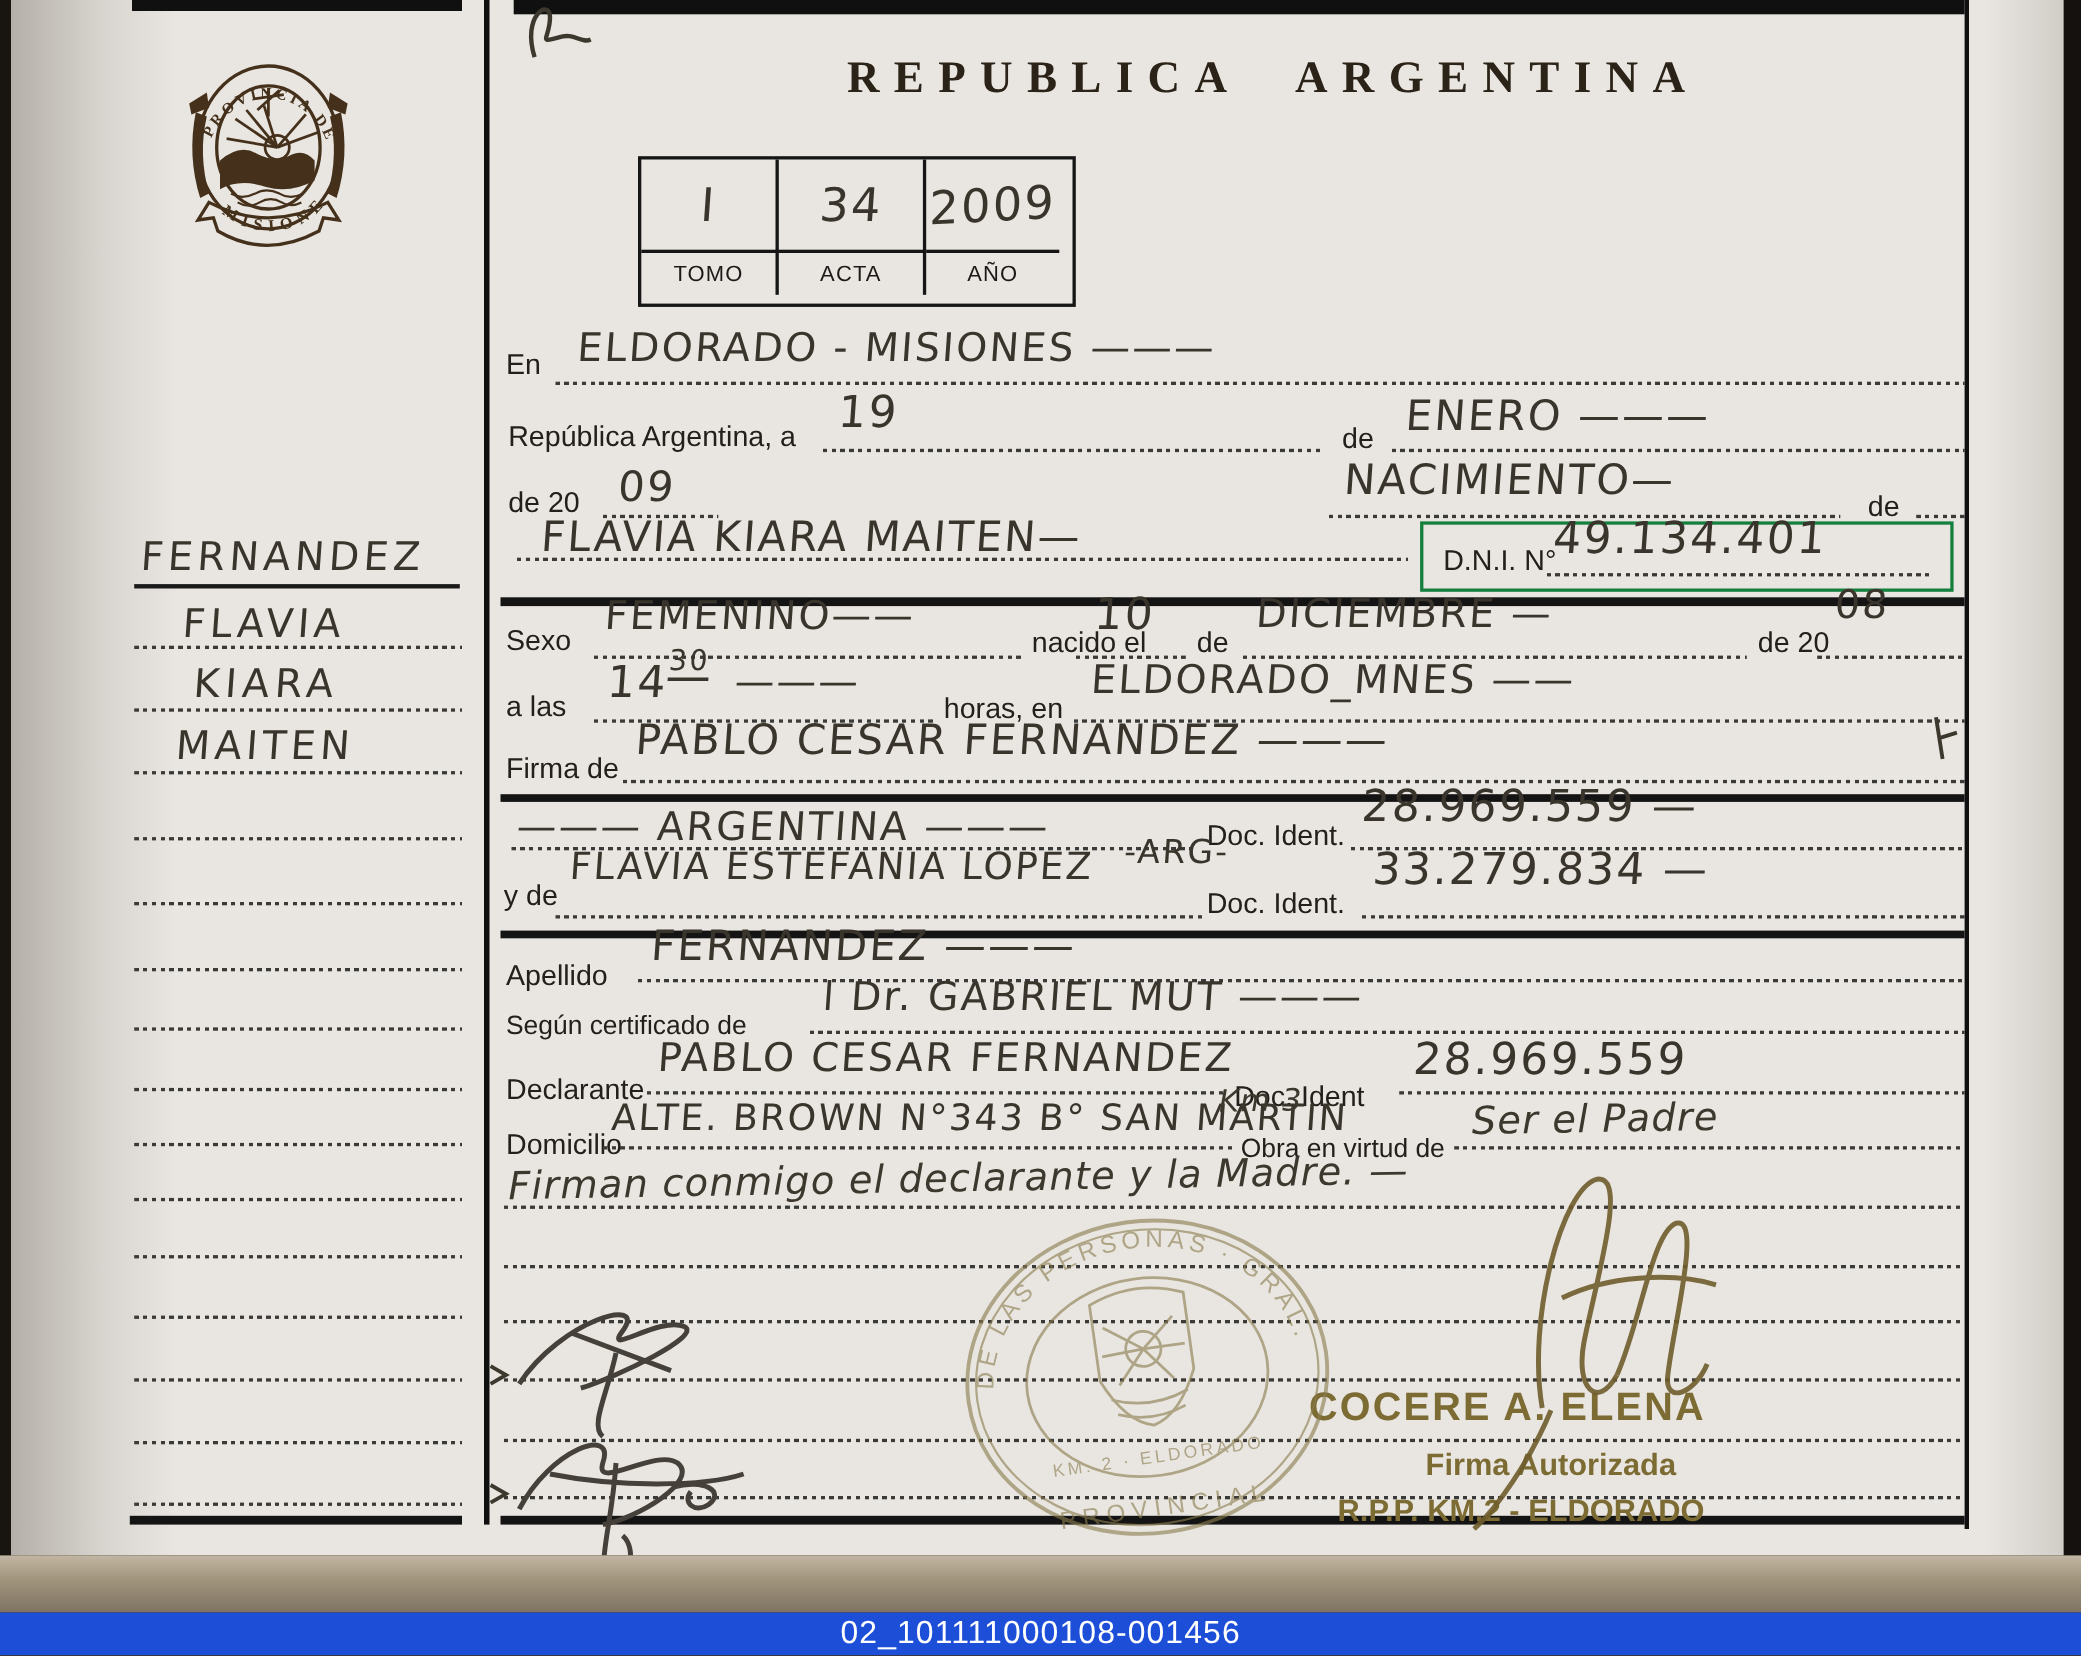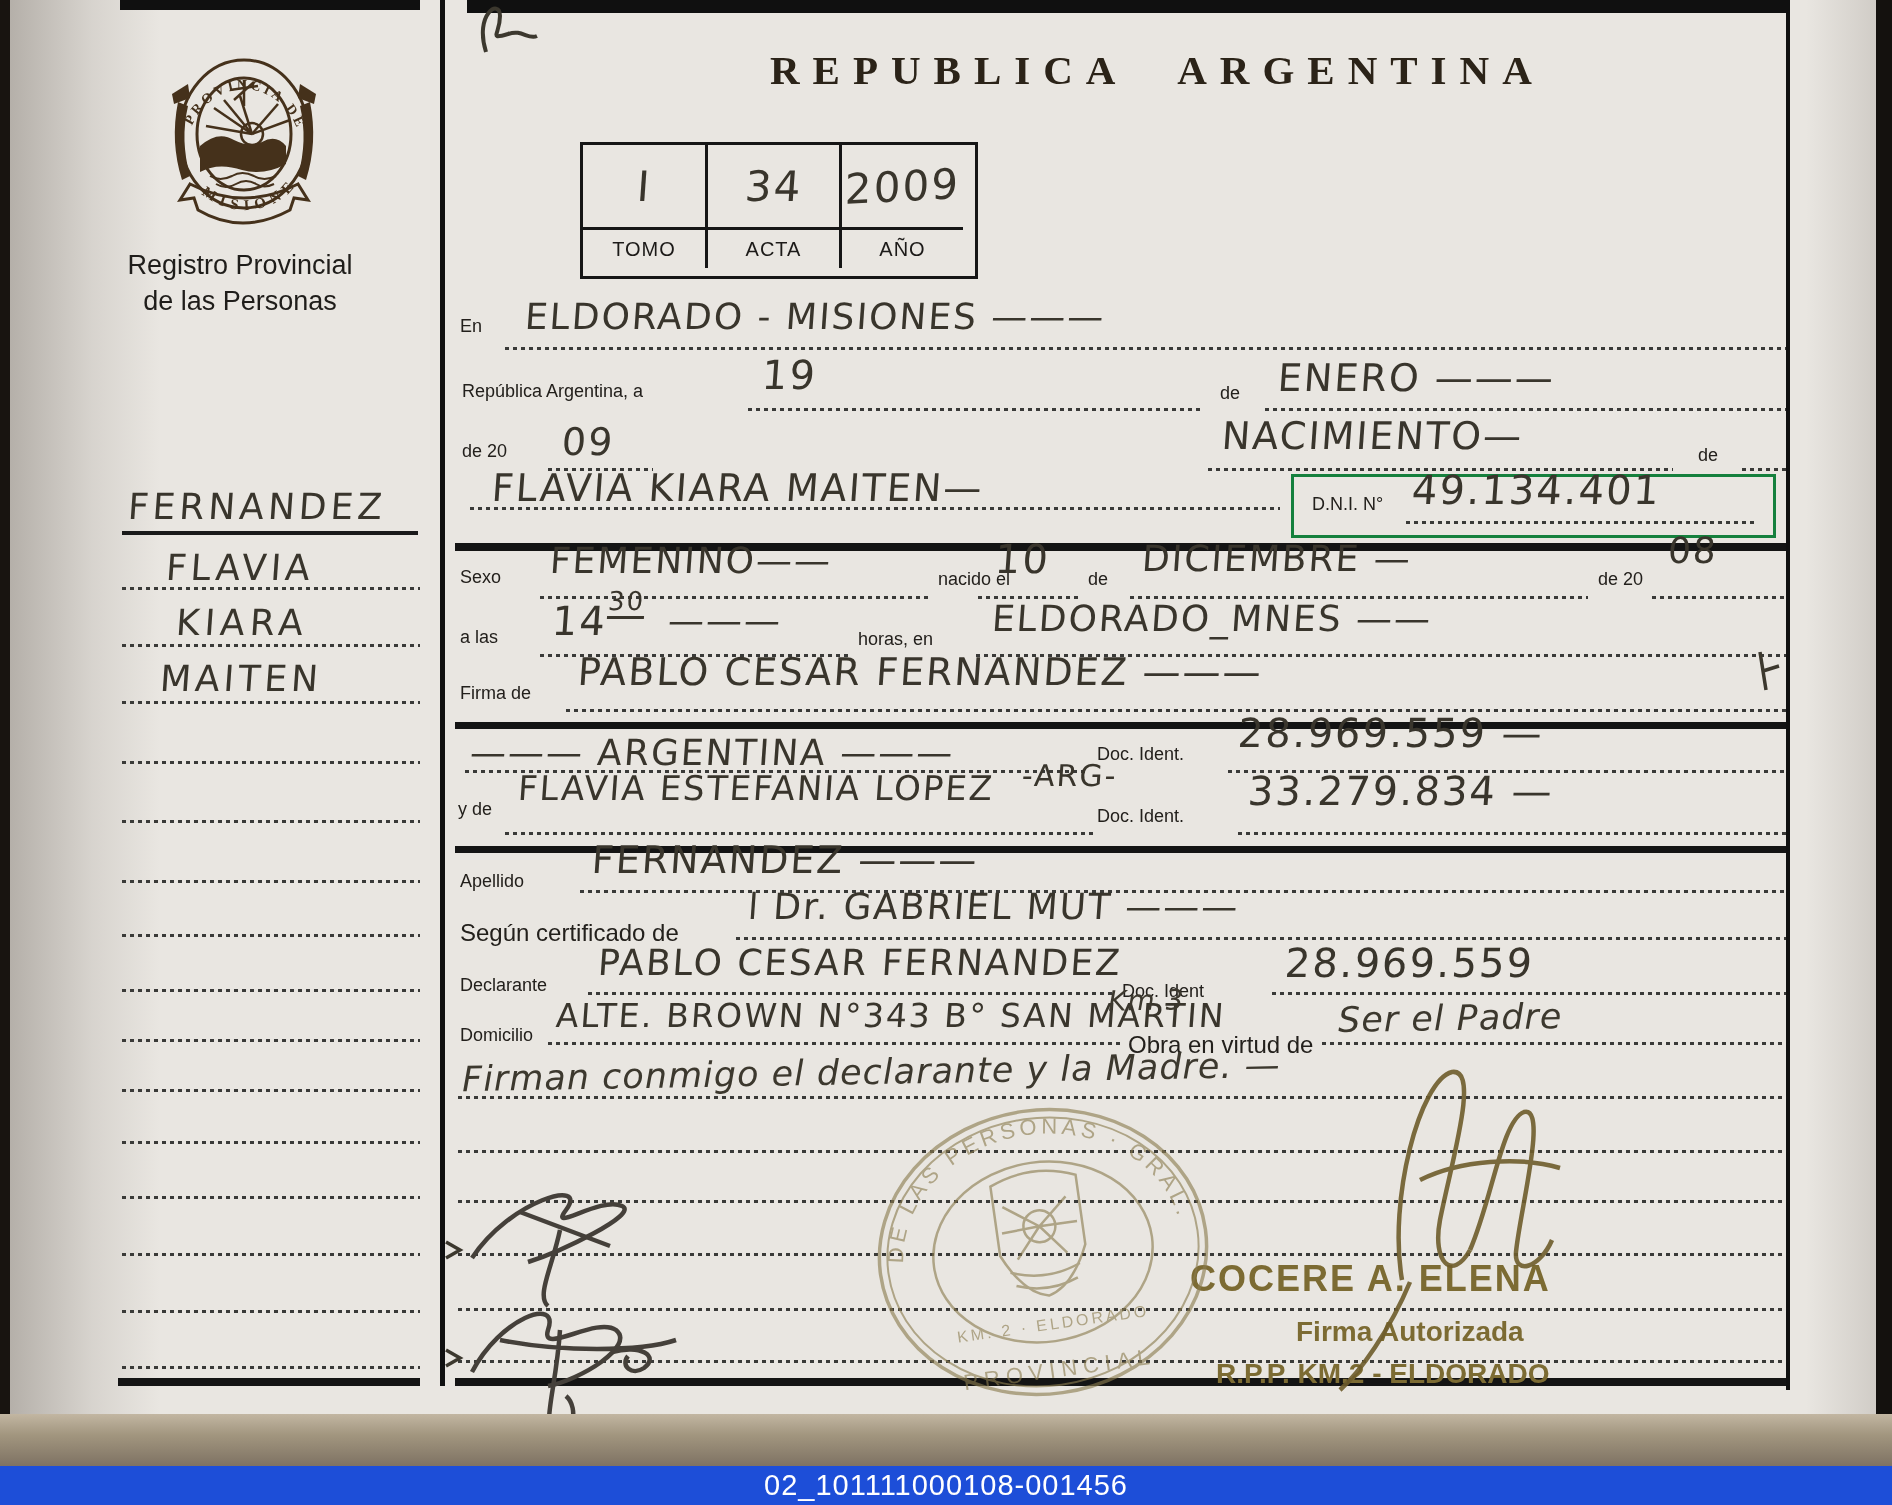--- a/index.html
+++ b/index.html
@@ -16,21 +16,21 @@
   #book-edge{left:0;top:1414px;width:1892px;height:52px;
      background:linear-gradient(180deg,#c2b6a2,#a2967f 40%,#7e7263);}
   #footer-bar{left:0;top:1466px;width:1892px;height:39px;background:#1d4ed8;color:#fff;
      text-align:center;line-height:39px;font-size:29px;letter-spacing:1px;}
   
   .bar{background:#101010;}
   .dot{height:3px;background:repeating-linear-gradient(90deg,#3a3a38 0 4px,rgba(0,0,0,0) 4px 8px);}
   .rule{height:7px;background:#141414;}
   .solid-underline{height:4px;background:#1a1a1a;}
   
-  .label{font-size:18px;color:#23201c;white-space:nowrap;}
+  .label{font-size:26px;color:#23201c;white-space:nowrap;}
   .label-md{font-size:24px;color:#23201c;white-space:nowrap;}
   .hw{font-family:"DejaVu Sans",sans-serif;color:#39352c;letter-spacing:2px;white-space:nowrap;
       transform:skewX(-4deg);font-size:36px;}
   .hw38{font-size:38px;} .hw40{font-size:40px;} .hw34{font-size:34px;} .hw33{font-size:33px;}
   .hw30{font-size:30px;} .hw42{font-size:42px;}
   .cur{font-family:"DejaVu Sans",sans-serif;font-style:italic;color:#3c382e;letter-spacing:1px;
       white-space:nowrap;font-size:35px;transform:rotate(-1deg);}
   .title{font-family:"Liberation Serif",serif;font-weight:bold;font-size:41px;letter-spacing:13px;
       word-spacing:30px;color:#2b2318;white-space:nowrap;}
   .org{font-size:27px;color:#1f1d1a;text-align:center;line-height:36px;}
@@ -110,24 +110,20 @@
     <text font-size="14" font-weight="bold" fill="#45311b" letter-spacing="3" font-family="Liberation Serif,serif">
       <textPath href="#seal-arc-top" startOffset="8%">PROVINCIA DE</textPath>
     </text>
     <path d="M42 142 l-10 16 14 -2 4 12 q44 26 92 0 l4 -12 14 2 -10 -16 q-54 28 -108 0 z" fill="none" stroke="#45311b" stroke-width="3"></path>
     <path id="seal-arc-bot" d="M 44 140 A 62 58 0 0 0 150 140" fill="none"></path>
     <text font-size="15" font-weight="bold" fill="#45311b" letter-spacing="6" font-family="Liberation Serif,serif">
       <textPath href="#seal-arc-bot" startOffset="12%">MISIONES</textPath>
     </text>
   </svg>
 
-  <div class="abs org" style="left:110px;top:247px;width:260px;">
-    <div>Registro Provincial</div>
-    <div>de las Personas</div>
-  </div>
 
   <div class="abs hw" style="left:128px;top:486px;letter-spacing:4px;">FERNANDEZ</div>
   <div class="abs solid-underline" style="left:122px;top:531px;width:296px;"></div>
   <div class="abs hw" style="left:166px;top:547px;letter-spacing:4px;">FLAVIA</div>
   <div class="abs dot" style="left:122px;top:587px;width:298px;"></div>
   <div class="abs hw" style="left:176px;top:602px;letter-spacing:5px;">KIARA</div>
   <div class="abs dot" style="left:122px;top:644px;width:298px;"></div>
   <div class="abs hw" style="left:160px;top:658px;letter-spacing:4px;">MAITEN</div>
   <div class="abs dot" style="left:122px;top:701px;width:298px;"></div>
   <div class="abs dot" style="left:122px;top:761px;width:298px;"></div>

